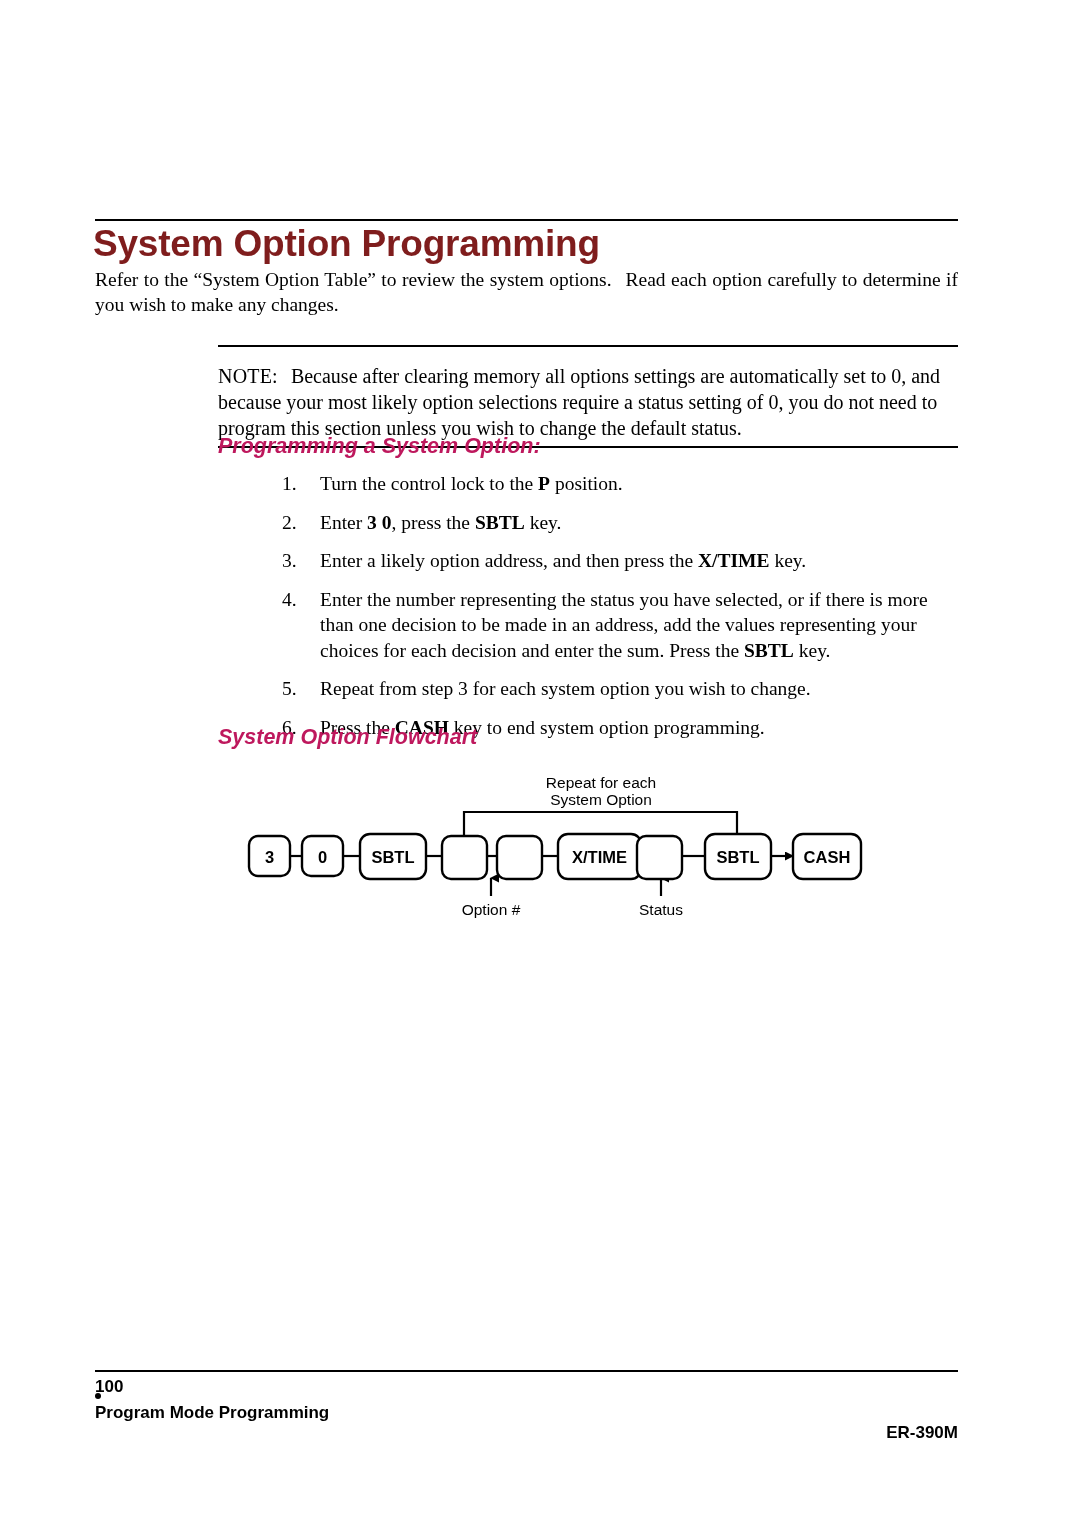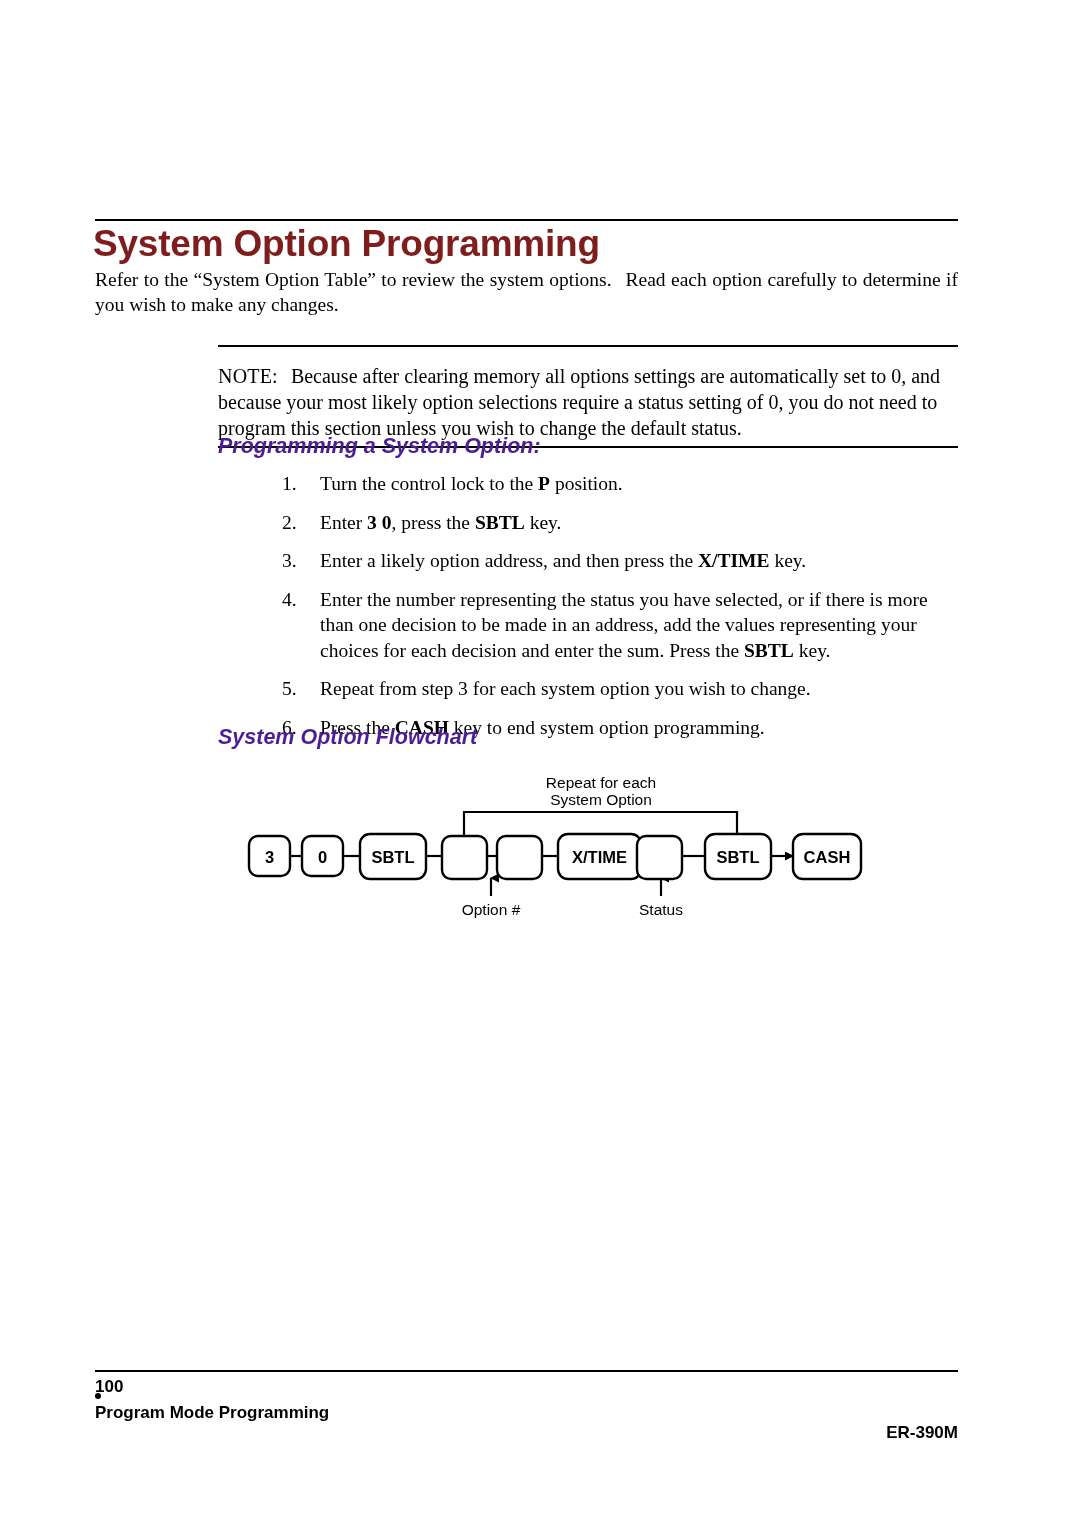--- a/index.html
+++ b/index.html
@@ -75,21 +75,21 @@
   .note-text .nlabel { letter-spacing: 0.2px; }
   .note-text .ngap { display: inline-block; width: 13px; }
 
   
   .sub-head {
     position: absolute;
     font-family: "Liberation Sans", sans-serif;
     font-weight: bold;
     font-style: italic;
     font-size: 21.5px;
-    color: #4c1d95;
+    color: #be185d;
   }
   .sub-head-1 { left: 218px; top: 434px; }
   .sub-head-2 { left: 218px; top: 725px; }
 
   
   .steps {
     position: absolute;
     left: 282px;
     top: 471px;
     width: 676px;

